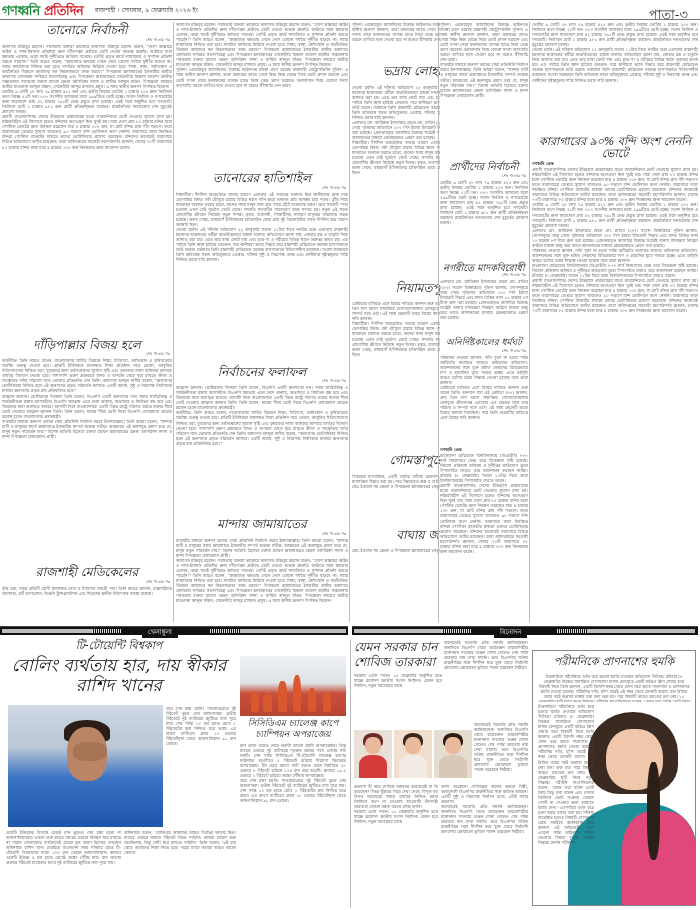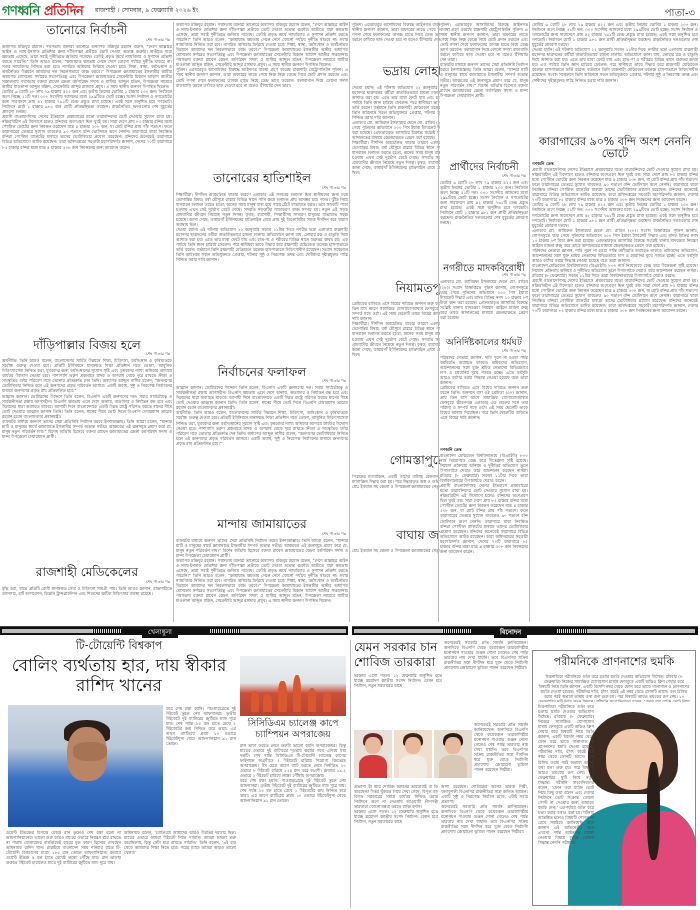--- a/index.html
+++ b/index.html
@@ -6,27 +6,27 @@
   html, body { width: 700px; height: 910px; overflow: hidden; background: #fff; }
   body { font-family: "DejaVu Sans", sans-serif; color: #222; position: relative; }
   .abs { position: absolute; }
 
   
   .masthead { left: 0; top: 0; width: 700px; height: 20px; }
   .logo { left: 2px; top: 1px; font-family: "DejaVu Serif", serif; font-weight: bold; font-size: 13px; letter-spacing: -0.5px; text-align: center; }
   .logo .l1 { color: #1e8a3c; }
   .logo .l2 { color: #d21f26; }
   .dateline { left: 95px; top: 5px; font-size: 6px; color: #333; }
-  .pageno { right: 5px; top: 5px; font-size: 10px; color: #333; }
+  .pageno { right: 12px; top: 5px; font-size: 13px; color: #333; }
   .rule-top { left: 0; top: 19px; width: 700px; height: 1px; background: #777; }
 
   
   .col { font-size: 4.1px; line-height: 5.05px; color: #444; text-align: justify; overflow: hidden; }
   .col p { margin: 0; }
-  .head { font-family: "DejaVu Serif", serif; color: #111; text-align: center; line-height: 1.05; }
+  .head { font-family: "DejaVu Serif", serif; color: #111; text-align: center; line-height: 1.05; font-style: italic; }
   .h-md { font-size: 12px; }
   .cont { text-align: right; font-size: 4px; color: #333; padding-right: 2px; }
   .divider-v { width: 1px; background: #bbb; }
 
   
   .band { height: 9px; background: #111; border-top: 1px solid #444; }
   .band .stripe { position: absolute; top: 2px; height: 4px; background: repeating-linear-gradient(90deg,#ddd 0 1px,#111 1px 2px); }
   .band .stripe-solid { position: absolute; top: 2px; height: 4px; background: #bbb; }
   .band .title { position: absolute; top: 0px; font-size: 6.5px; color: #fff; font-family: "DejaVu Serif", serif; background: #111; padding: 0 6px; }
 
@@ -197,21 +197,21 @@
 </div>
 <div class="abs divider-v" style="left:438px;top:22px;height:600px;"></div>
 
 <div class="abs band" style="left:0;top:626px;width:348px;">
   <div class="stripe-solid" style="left:2px;width:90px;"></div>
   <div class="stripe" style="left:92px;width:30px;"></div>
   <div class="title" style="left:142px;">খেলাধুলা</div>
   <div class="stripe" style="left:210px;width:30px;"></div>
   <div class="stripe-solid" style="left:240px;width:106px;"></div>
 </div>
-<div class="abs band" style="left:352px;top:626px;width:346px;font-weight:bold;">
+<div class="abs band" style="left:352px;top:626px;width:346px;">
   <div class="stripe-solid" style="left:2px;width:88px;"></div>
   <div class="stripe" style="left:90px;width:30px;"></div>
   <div class="title" style="left:142px;">বিনোদন</div>
   <div class="stripe" style="left:205px;width:30px;"></div>
   <div class="stripe-solid" style="left:235px;width:108px;"></div>
 </div>
 
 <div class="abs" style="left:4px;top:640px;width:230px;">
   <div class="head" style="font-size:11px;">টি-টোয়েন্টি বিশ্বকাপ</div>
   <div class="head" style="font-size:17px;margin-top:3px;line-height:1.2;">বোলিং ব্যর্থতায় হার, দায় স্বীকার রাশিদ খানের</div>

